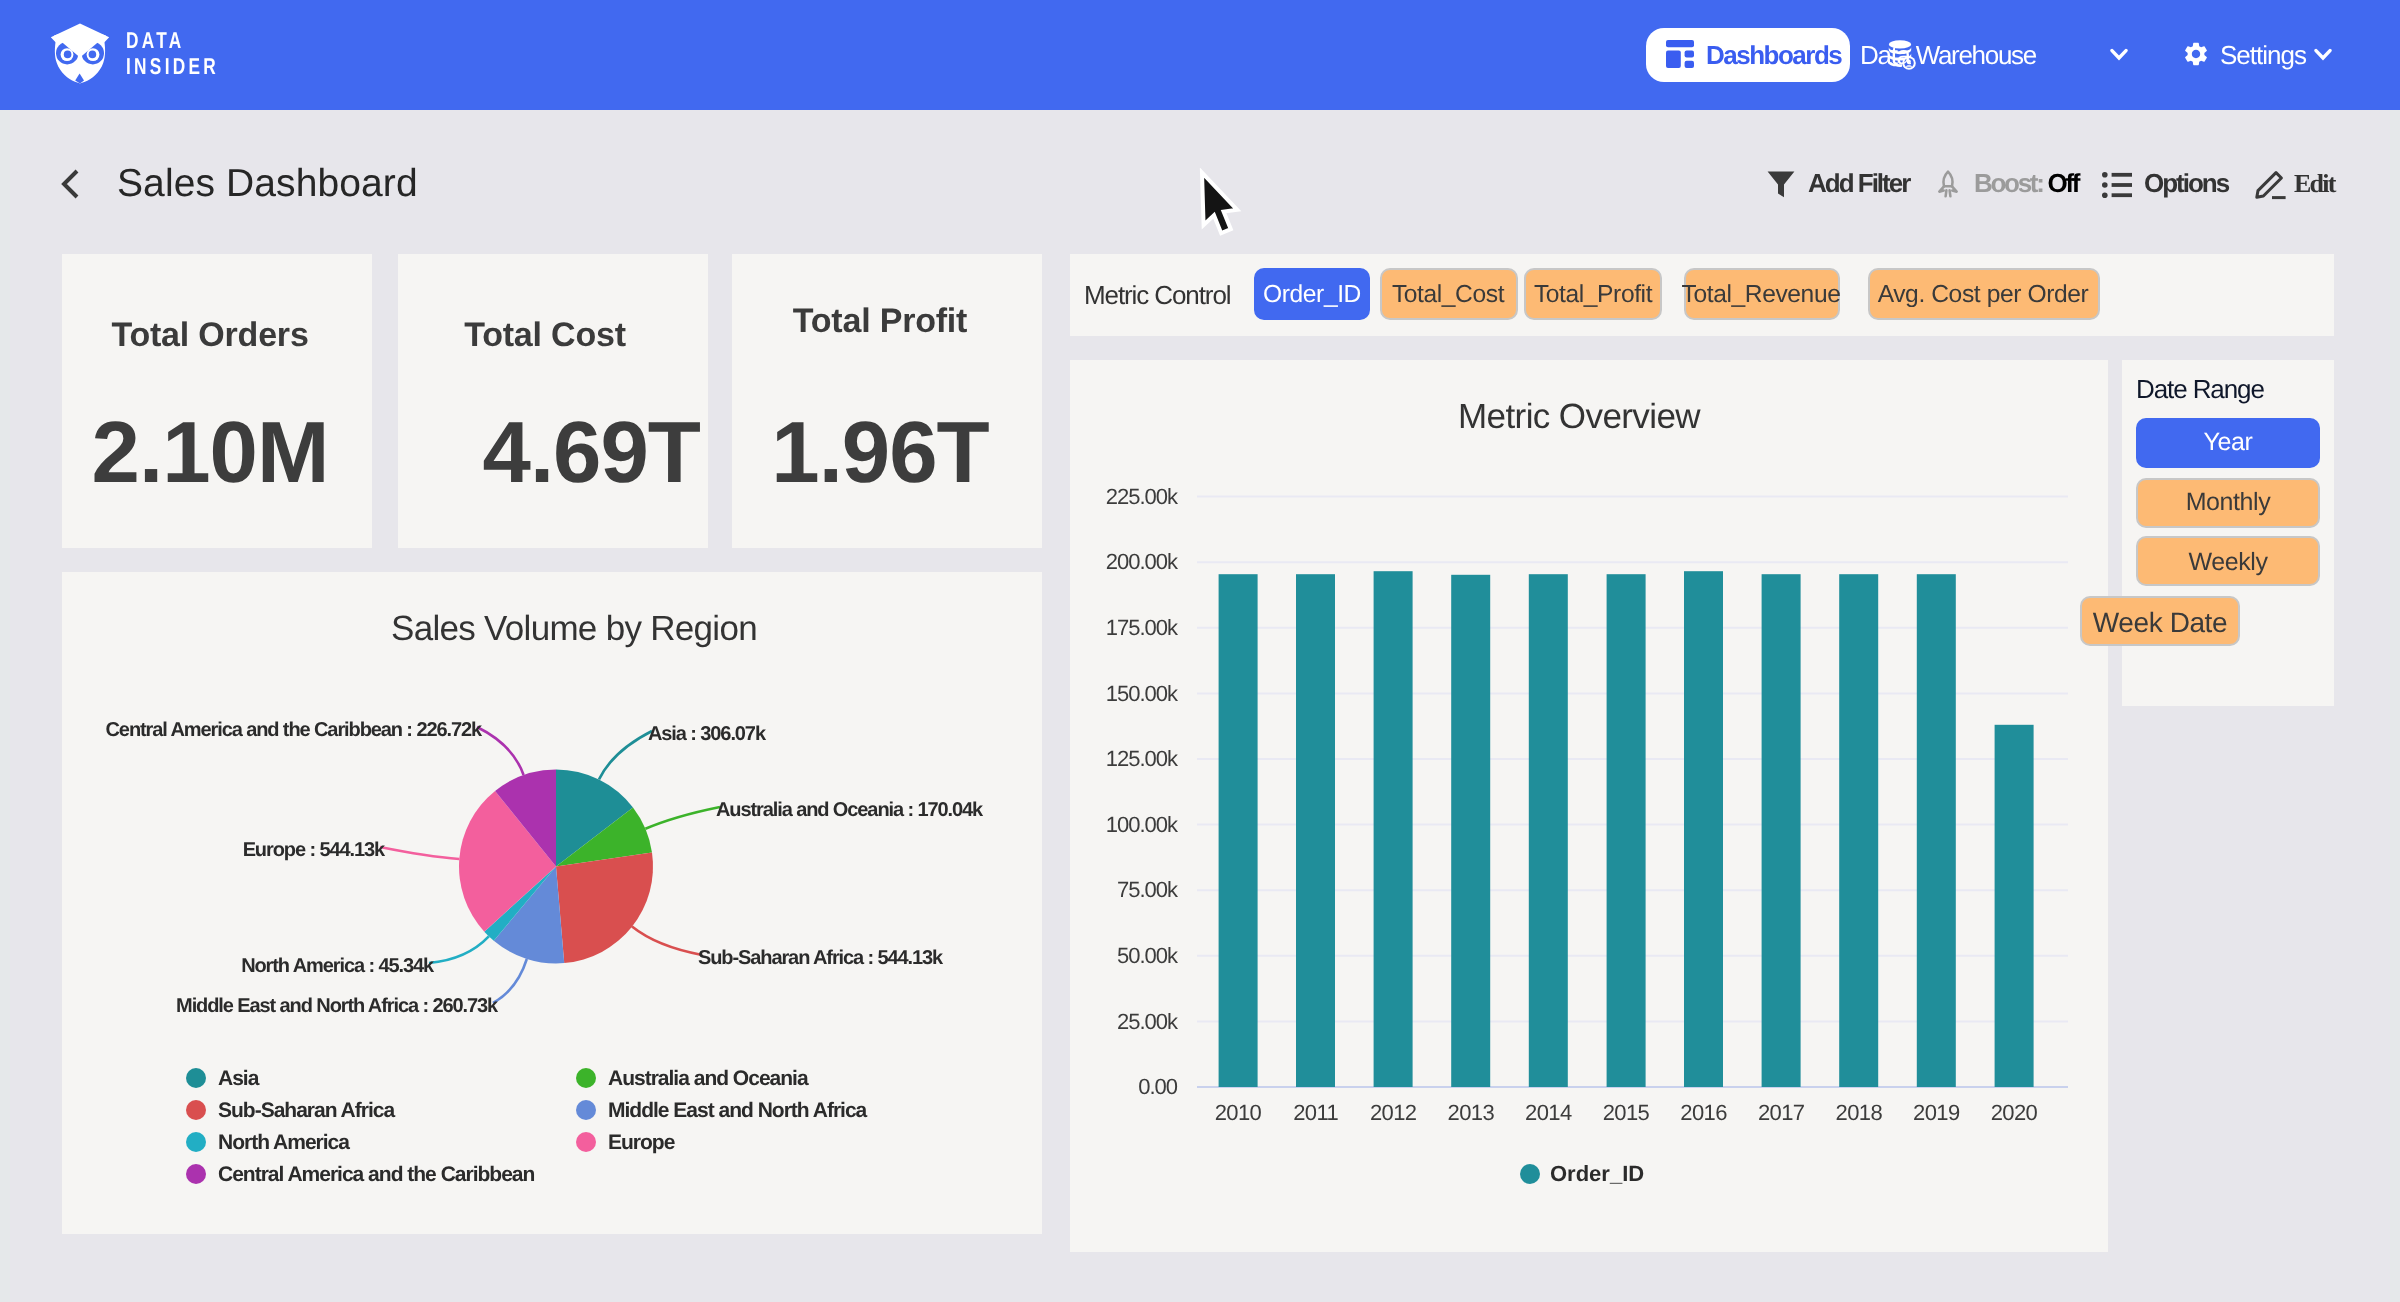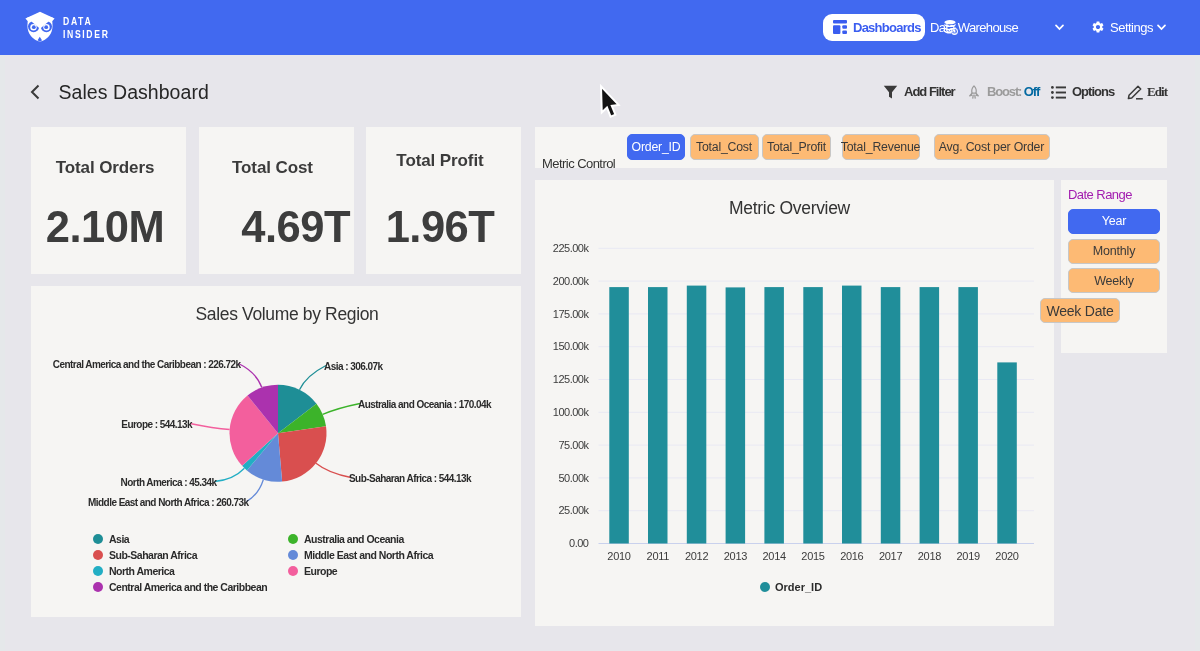--- a/index.html
+++ b/index.html
@@ -79,21 +79,21 @@
   <div class="r2txt" style="left:904px;letter-spacing:-1.0px;">Add Filter</div>
 
   <svg class="abs" style="left:966px;top:83.5px;" width="16" height="17" viewBox="0 0 24 25">
     <g fill="none" stroke="#9b9b9b" stroke-width="1.9" stroke-linejoin="round" stroke-linecap="round">
       <path d="M12 2.5 C15 5.5 16 9.5 15 13.5 L9 13.5 C8 9.5 9 5.5 12 2.5 Z"></path>
       <path d="M9 13.5 L5.5 17.5 L8.8 16.6"></path>
       <path d="M15 13.5 L18.5 17.5 L15.2 16.6"></path>
       <path d="M10.8 16.5 L10.2 21 M13.2 16.5 L13.8 21"></path>
     </g>
   </svg>
-  <div class="r2txt" style="left:987px;color:#9b9b9b;letter-spacing:-1.15px;">Boost: <span style="color:#0369a1;">Off</span></div>
+  <div class="r2txt" style="left:987px;color:#9b9b9b;letter-spacing:-1.15px;">Boost: <span style="color:#000000;">Off</span></div>
 
   <svg class="abs" style="left:1051px;top:85.5px;" width="15" height="13" viewBox="0 0 15 13">
     <g fill="#3a3a3a">
       <circle cx="1.4" cy="1.4" r="1.4"></circle>
       <rect x="4.8" y="0.45" width="10.2" height="1.9"></rect>
       <circle cx="1.4" cy="6.5" r="1.4"></circle>
       <rect x="4.8" y="5.55" width="10.2" height="1.9"></rect>
       <circle cx="1.4" cy="11.6" r="1.4"></circle>
       <rect x="4.8" y="10.65" width="10.2" height="1.9"></rect>
     </g>
@@ -150,21 +150,21 @@
     <text x="78" y="304.7" font-size="10.5" font-weight="bold" letter-spacing="-0.5" fill="#2b2b2b">Central America and the Caribbean</text>
     <circle cx="262" cy="253" r="5" fill="#3cb32a"></circle>
     <text x="273" y="256.7" font-size="10.5" font-weight="bold" letter-spacing="-0.5" fill="#2b2b2b">Australia and Oceania</text>
     <circle cx="262" cy="269" r="5" fill="#648ad8"></circle>
     <text x="273" y="272.7" font-size="10.5" font-weight="bold" letter-spacing="-0.5" fill="#2b2b2b">Middle East and North Africa</text>
     <circle cx="262" cy="285" r="5" fill="#f35f9d"></circle>
     <text x="273" y="288.7" font-size="10.5" font-weight="bold" letter-spacing="-0.5" fill="#2b2b2b">Europe</text>
   </svg>
 
   <div class="card" style="left:534.5px;top:126.7px;width:632px;height:41px;"></div>
-  <div class="abs" style="left:542px;top:139.9px;font-size:13px;color:#333;letter-spacing:-0.55px;margin-top:16px;">Metric Control</div>
+  <div class="abs" style="left:542px;top:139.9px;font-size:13px;color:#333;letter-spacing:-0.55px;">Metric Control</div>
   <div class="btn sel" style="left:627px;top:134px;width:58px;height:26px;">Order_ID</div>
   <div class="btn" style="left:689.5px;top:134px;width:69px;height:26px;">Total_Cost</div>
   <div class="btn" style="left:762px;top:134px;width:69px;height:26px;">Total_Profit</div>
   <div class="btn" style="left:841.5px;top:134px;width:78px;height:26px;">Total_Revenue</div>
   <div class="btn" style="left:933.5px;top:134px;width:116px;height:26px;text-align:right;">Avg. Cost per Order</div>
 
   <div class="card" style="left:535px;top:180px;width:519px;height:446px;"></div>
   <div class="abs" style="left:530px;top:198.4px;width:519px;text-align:center;font-size:17.5px;color:#333;letter-spacing:-0.3px;">Metric Overview</div>
   <svg id="bars" class="abs" style="left:535px;top:180px;" width="519" height="446" viewBox="0 0 519 446">
     <line x1="63.5" y1="363.5" x2="499" y2="363.5" stroke="#c9d1ed" stroke-width="1"></line>
@@ -207,21 +207,21 @@
     <text x="394.4" y="380" text-anchor="middle" font-size="11" letter-spacing="-0.3" fill="#3c3c3c">2018</text>
     <rect x="423.4" y="107.1" width="19.5" height="256.4" fill="#208e9a"></rect>
     <text x="433.2" y="380" text-anchor="middle" font-size="11" letter-spacing="-0.3" fill="#3c3c3c">2019</text>
     <rect x="462.3" y="182.4" width="19.5" height="181.1" fill="#208e9a"></rect>
     <text x="472.0" y="380" text-anchor="middle" font-size="11" letter-spacing="-0.3" fill="#3c3c3c">2020</text>
     <circle cx="230" cy="407" r="5" fill="#208e9a"></circle>
     <text x="240" y="410.7" font-size="11" font-weight="bold" fill="#2b2b2b">Order_ID</text>
   </svg>
 
   <div class="card" style="left:1061px;top:180px;width:106px;height:173px;"></div>
-  <div class="abs" style="left:1068px;top:186.5px;font-size:13px;color:#a21caf;letter-spacing:-0.55px;">Date Range</div>
+  <div class="abs" style="left:1068px;top:186.5px;font-size:13px;color:#0f172a;letter-spacing:-0.55px;">Date Range</div>
   <div class="btn sel" style="left:1068px;top:208.5px;width:92px;height:25px;font-size:12.5px;">Year</div>
   <div class="btn" style="left:1068px;top:238.5px;width:92px;height:25px;font-size:12.5px;">Monthly</div>
   <div class="btn" style="left:1068px;top:268px;width:92px;height:25px;font-size:12.5px;">Weekly</div>
   <div class="btn" style="left:1040px;top:298px;width:80px;height:25px;font-size:14px;">Week Date</div>
 
   <svg class="abs" style="left:597.5px;top:84px;" width="25" height="36" viewBox="0 0 25 36">
     <path d="M3 2.3 L3.8 28.5 L9 23.6 L12.6 32.6 L17.4 30.6 L13.8 21.8 L20.6 20.9 Z" fill="#141414" stroke="#fff" stroke-width="2"></path>
   </svg>
 
 </body></html>

